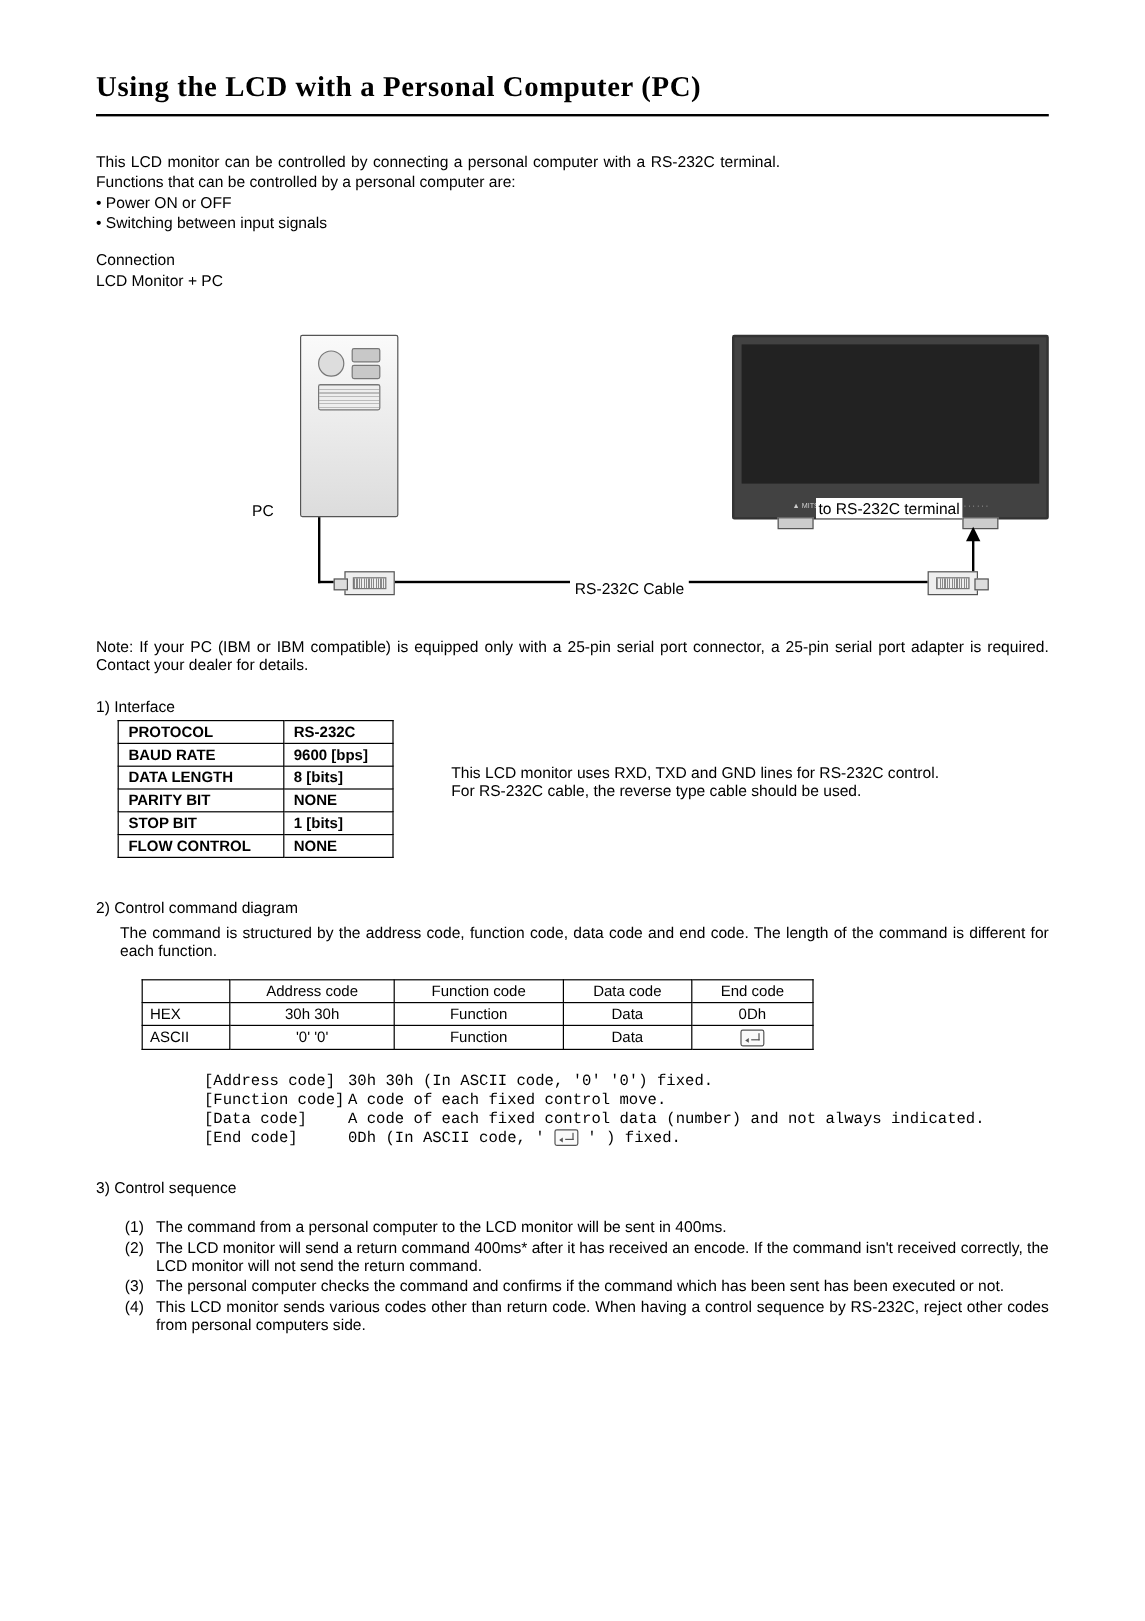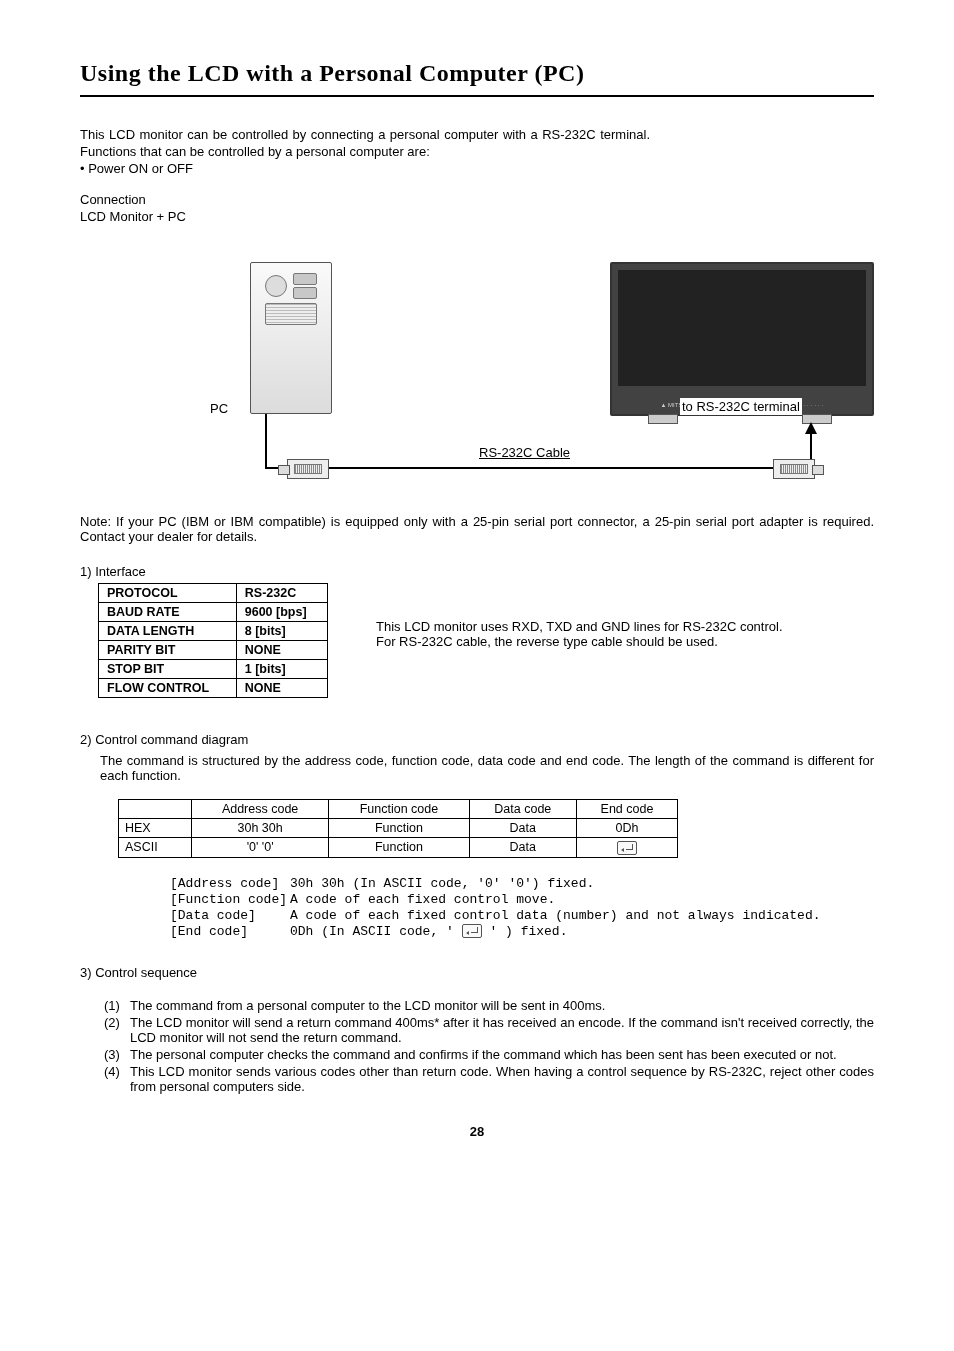--- a/index.html
+++ b/index.html
@@ -166,25 +166,24 @@
     top:4px; left:6px; right:6px; bottom:4px;
     border:1px solid #777;
     background:repeating-linear-gradient(90deg,#888,#888 1px,#eee 1px,#eee 2px);
   }
   .connector.left .plug{ position:absolute;left:-10px;top:5px;width:10px;height:8px;border:1px solid #555;background:#ddd;}
   .connector.right .plug{ position:absolute;right:-10px;top:5px;width:10px;height:8px;border:1px solid #555;background:#ddd;}
 
   .cable-label {
     position:absolute;
     left:395px;
-    top:191px;
+    top:212px;
     font-size:13px;
     background:#fff;
     padding:0 4px;
-    text-decoration:underline;
   }
 
   .section-label { margin: 20px 0 4px 0; }
 
   
   .iface-wrap {
     display:flex;
     align-items:flex-start;
     gap:48px;
   }
@@ -279,20 +278,21 @@
 <body>
 
 <div class="page">
   <h1>Using the LCD with a Personal Computer (PC)</h1>
   <hr class="hr-thick">
 
   <div class="intro">
     <p class="block-justify" style="width:570px;">This LCD monitor can be controlled by connecting a personal computer with a RS-232C terminal.</p>
     <p>Functions that can be controlled by a personal computer are:</p>
     <p>• Power ON or OFF</p>
+    <p>• Switching between input signals</p>
     <p style="margin-top:16px;">Connection</p>
     <p>LCD Monitor + PC</p>
   </div>
 
   <div class="diagram">
     <div class="pc-box">
       <div class="circ"></div>
       <div class="slot d1"></div>
       <div class="slot d2"></div>
       <div class="vents"></div>
@@ -427,14 +427,13 @@
     <div class="item">
         <div class="num">(3)</div>
         <div class="txt">The personal computer checks the command and confirms if the command which has  been sent has been executed or not.</div>
       </div>
     <div class="item">
         <div class="num">(4)</div>
         <div class="txt">This LCD monitor sends various codes other than return code.  When having a control sequence by RS-232C, reject other codes from personal computers side.</div>
       </div>
   </div>
 
-  <div class="pagenum">28</div>
 </div>
 
 </body></html>

